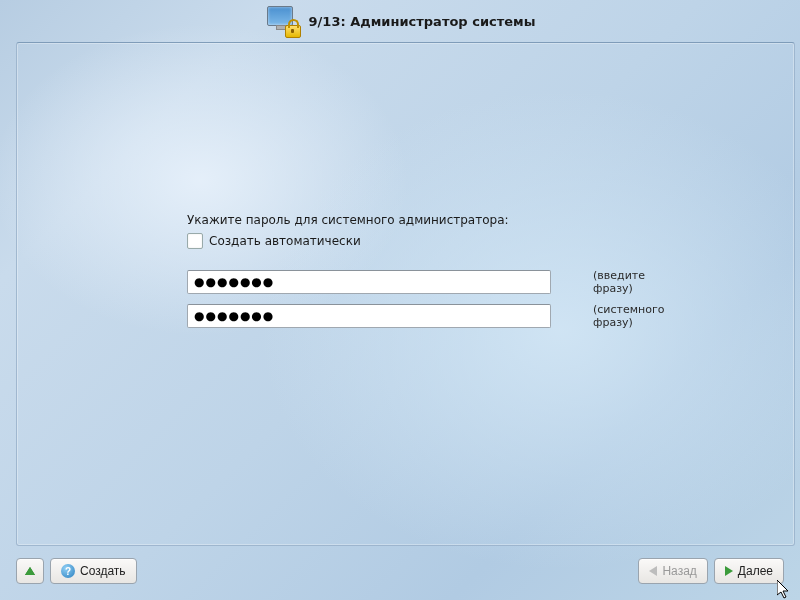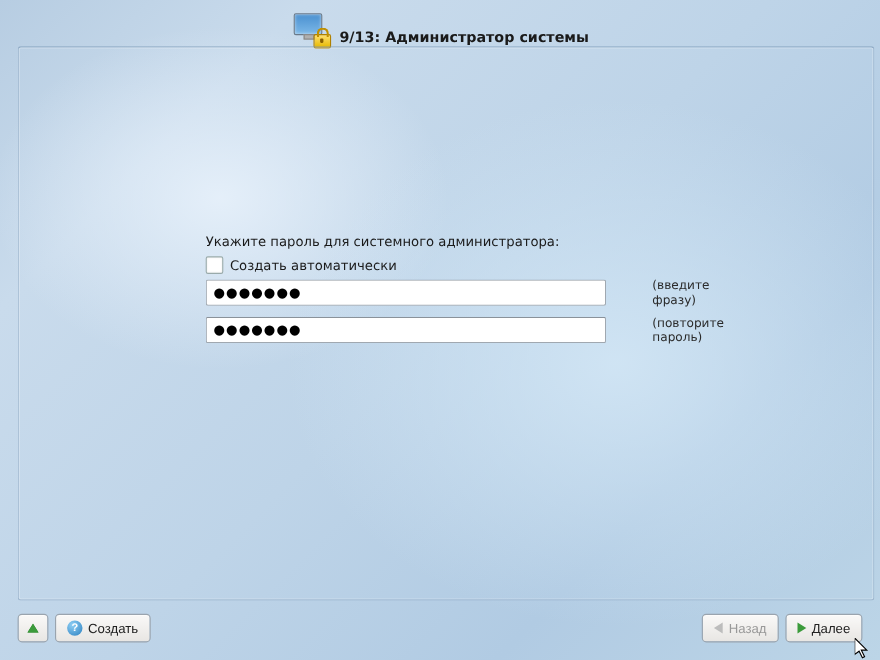--- a/index.html
+++ b/index.html
@@ -17,21 +17,21 @@
       radial-gradient(ellipse 500px 400px at 70% 55%, rgba(210,230,245,0.9) 0%, rgba(160,190,225,0) 60%),
       radial-gradient(ellipse 320px 240px at 25% 30%, rgba(230,240,250,0.95) 0%, rgba(180,205,230,0) 65%),
       linear-gradient(135deg, #b7cde2 0%, #c9dbec 20%, #bed4e8 50%, #b1cbe3 75%, #bcd5e7 100%);
     display: flex;
     flex-direction: column;
   }
   .header {
     width: 100%;
     height: 42px;
     display: flex;
-    align-items: flex-end;
+    align-items: center;
     justify-content: center;
     gap: 10px;
   }
   .header-icon {
     width: 34px;
     height: 30px;
     position: relative;
   }
   .monitor {
     position: absolute;
@@ -97,21 +97,21 @@
   .form-area {
     width: 470px;
   }
   .prompt {
     margin-bottom: 6px;
   }
   .checkbox-row {
     display: flex;
     align-items: center;
     gap: 6px;
-    margin-bottom: 4px;
+    margin-bottom: 20px;
   }
   .checkbox {
     width: 14px; height: 14px;
     background: #fff;
     border: 1px solid #9aa;
     border-radius: 2px;
     box-shadow: inset 0 0 2px rgba(0,0,0,0.1);
   }
   .field-row {
     display: flex;
@@ -218,21 +218,21 @@
       <div class="checkbox-row">
         <span class="checkbox"></span>
         <span>Создать автоматически</span>
       </div>
       <div class="field-row">
         <input type="text" class="text-input" value="●●●●●●●" style="">
         <span class="hint">(введите фразу)</span>
       </div>
       <div class="field-row">
         <input type="text" class="text-input" value="●●●●●●●" style="">
-        <span class="hint">(повторите пароль)</span>
+        <span class="hint">(системного фразу)</span>
       </div>
     </div>
   </div>
 </div>
 
 <div class="footer">
   <button class="btn icon-only">
     <span class="ic ic-up"></span>
   </button>
   <button class="btn">

